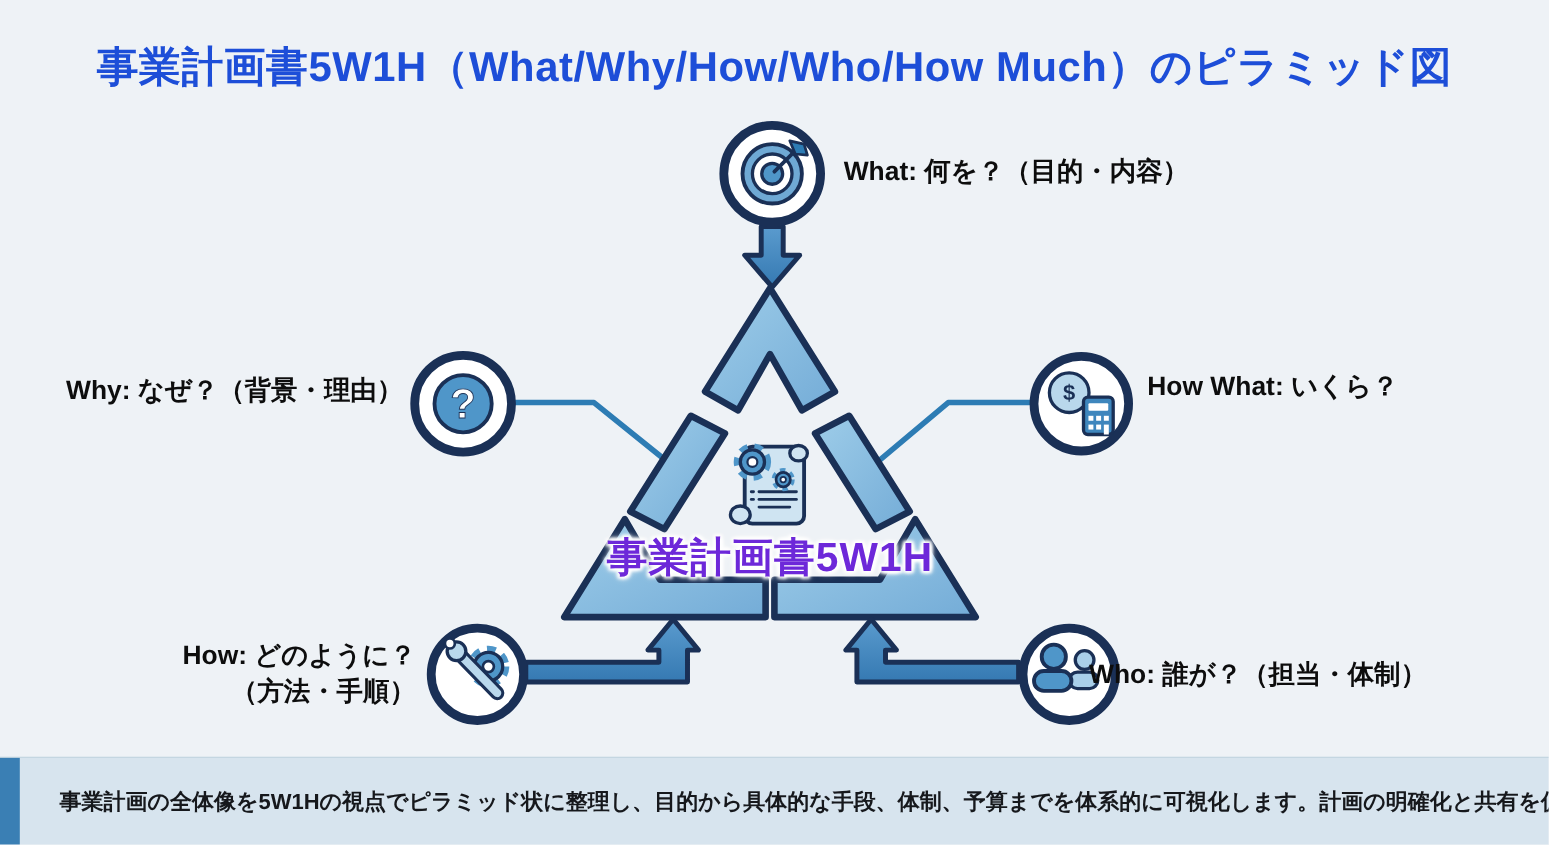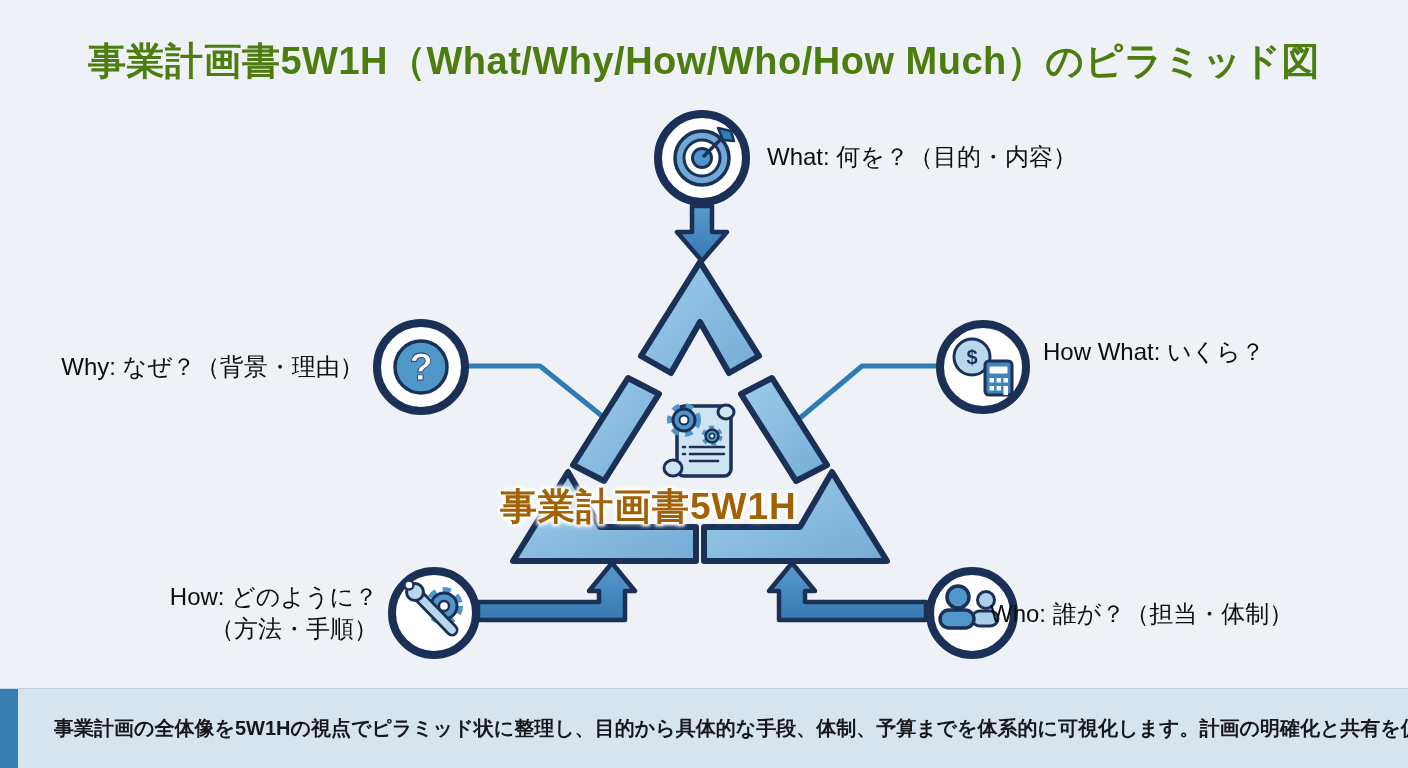--- a/index.html
+++ b/index.html
@@ -3,31 +3,31 @@
 <meta charset="utf-8">
 <style>
   html,body{margin:0;padding:0;background:#eef2f6;}
   #stage{
     position:relative;width:1408px;height:768px;overflow:hidden;
     background:#eef2f6;
     font-family:"Liberation Sans", sans-serif;
   }
   .title{
     position:absolute;top:36px;left:0;width:100%;
-    text-align:center;font-size:38px;font-weight:bold;color:#4d7c0f;
+    text-align:center;font-size:38px;font-weight:bold;color:#1d4ed8;
     letter-spacing:0.5px;
   }
   svg.layer{position:absolute;left:0;top:0;}
   .node-label{
-    position:absolute;font-weight:normal;color:#0d0d0d;font-size:24px;line-height:31px;
+    position:absolute;font-weight:bold;color:#0d0d0d;font-size:24px;line-height:31px;
     white-space:nowrap;
   }
   .center-label{
-    position:absolute;left:500px;top:482px;width:400px;text-align:left;
-    font-size:37px;font-weight:bold;color:#a16207;letter-spacing:1px;
+    position:absolute;left:500px;top:482px;width:400px;text-align:center;
+    font-size:37px;font-weight:bold;color:#6d28d9;letter-spacing:1px;
     text-shadow:0 0 4px #fff,0 0 6px #fff,0 0 9px #fff,2px 2px 3px #fff,-2px -2px 3px #fff,2px -2px 3px #fff,-2px 2px 3px #fff;
   }
   .footer{
     position:absolute;left:0;bottom:0;width:1408px;height:79px;
     background:#d7e4ee;border-top:1px solid #c2d4df;
     display:flex;align-items:center;
   }
   .footer-stripe{
     width:18px;height:100%;background:#3a7fb4;flex:0 0 auto;
   }
@@ -149,21 +149,21 @@
         <circle cx="958" cy="597" r="11" fill="#4f96c9" stroke="#1a3056" stroke-width="3.5"></circle>
         <rect x="940" y="610" width="34" height="18" rx="9" fill="#4f96c9" stroke="#1a3056" stroke-width="3.5"></rect>
       </g>
     </g>
   </svg>
 
   <div class="center-label">事業計画書5W1H</div>
 
   <div class="node-label" style="left:767px;top:141px;">What: 何を？（目的・内容）</div>
 
-  <div class="node-label" style="left:60px;top:351px;width:305px;text-align:center;">Why: なぜ？（背景・理由）</div>
+  <div class="node-label" style="left:60px;top:340px;width:305px;text-align:center;">Why: なぜ？（背景・理由）</div>
 
   <div class="node-label" style="left:1043px;top:336px;">How What: いくら？</div>
 
   <div class="node-label" style="left:120px;top:613px;width:258px;text-align:right;">（方法・手順）</div>
   <div class="node-label" style="left:120px;top:581px;width:258px;text-align:right;">How: どのように？</div>
 
   <div class="node-label" style="left:990px;top:598px;">Who: 誰が？（担当・体制）</div>
 
   <div class="footer">
     <div class="footer-stripe"></div>

